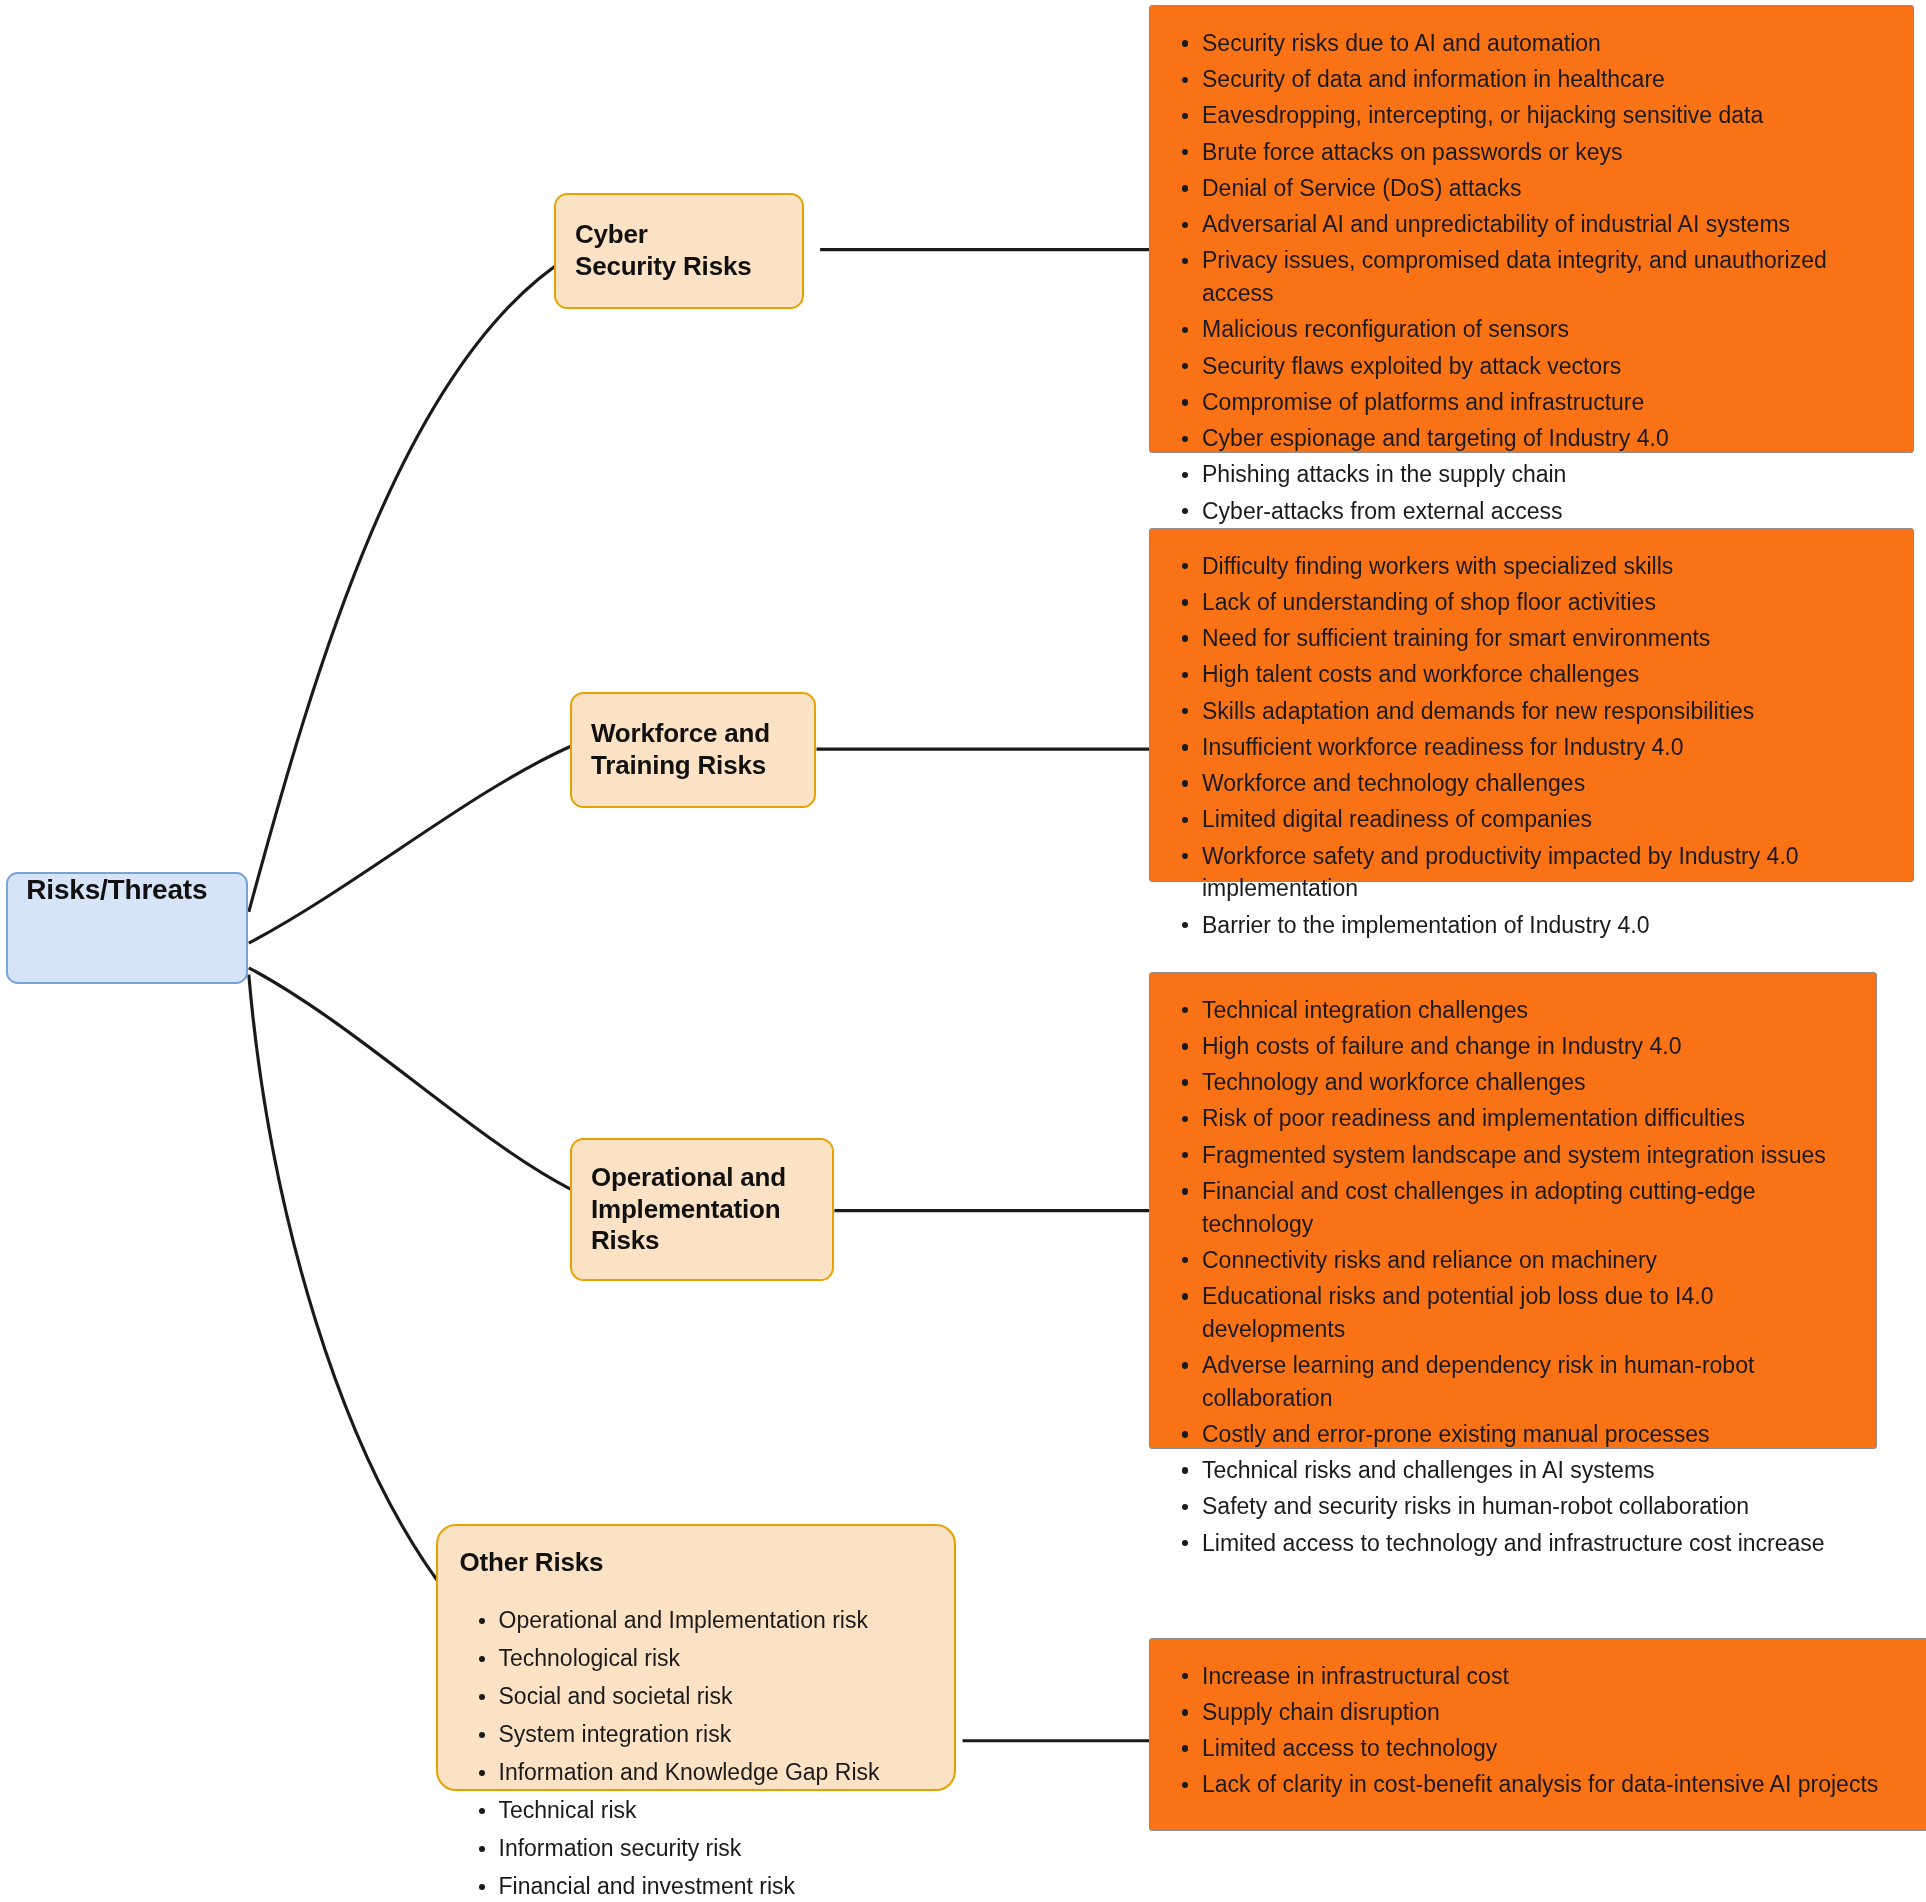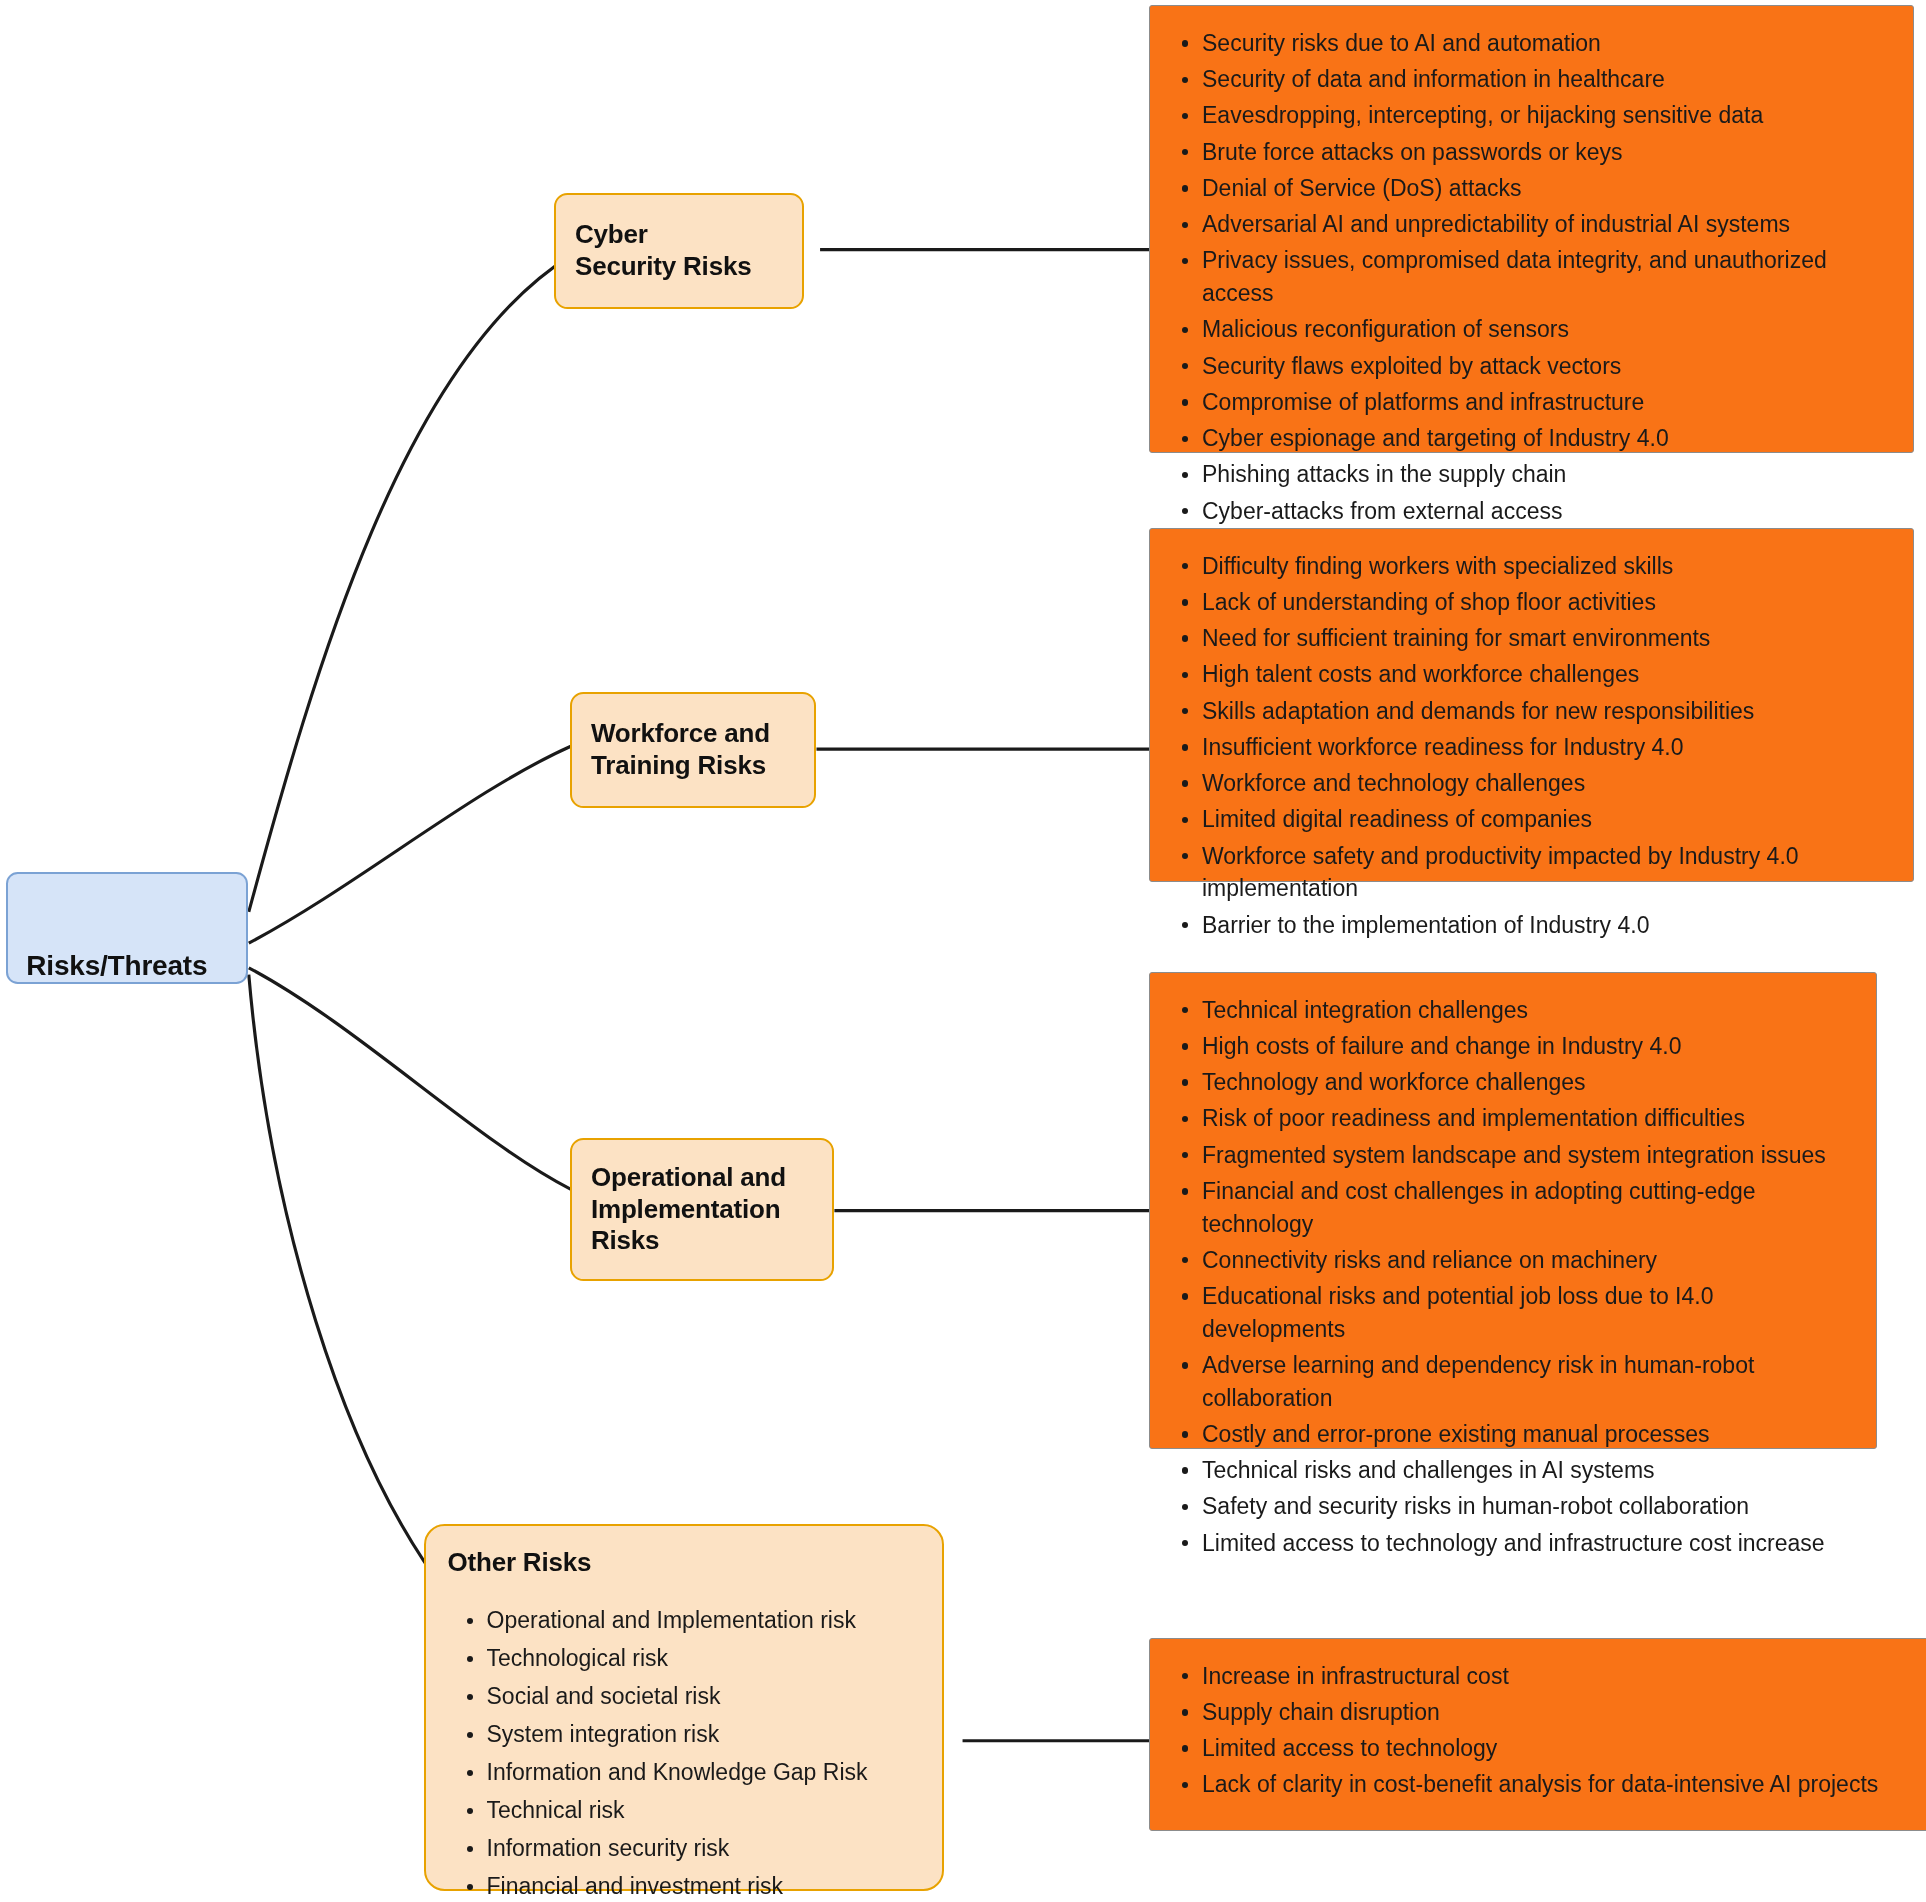--- a/index.html
+++ b/index.html
@@ -27,21 +27,21 @@
   }
   .node {
     position: absolute;
     box-sizing: border-box;
   }
   .node-root {
     background: #d6e4f8;
     border: 2.2px solid #7ba2d4;
     border-radius: 11.7px;
     display: flex;
-    align-items: flex-end;
+    align-items: flex-start;
     padding-left: 18px;
   }
   .node-root .node-label {
     font-size: 28px;
     font-weight: bold;
     color: #111111;
     letter-spacing: -0.2px;
   }
   .node-branch {
     background: #fce2c4;
@@ -206,21 +206,21 @@
       <li>Connectivity risks and reliance on machinery</li>
       <li>Educational risks and potential job loss due to I4.0 developments</li>
       <li>Adverse learning and dependency risk in human-robot collaboration</li>
       <li>Costly and error-prone existing manual processes</li>
       <li>Technical risks and challenges in AI systems</li>
       <li>Safety and security risks in human-robot collaboration</li>
       <li>Limited access to technology and infrastructure cost increase</li>
     </ul>
   </div>
 
-  <div class="node node-branch-withlist" style="left:424px; top:1524px; width:520px; height:367px;">
+  <div class="node node-branch-withlist" style="left:436px; top:1524px; width:520px; height:267px;border-radius:20px;">
     <span class="node-label">Other Risks</span>
     <ul class="bullets inner-bullets">
       <li>Operational and Implementation risk</li>
       <li>Technological risk</li>
       <li>Social and societal risk</li>
       <li>System integration risk</li>
       <li>Information and Knowledge Gap Risk</li>
       <li>Technical risk</li>
       <li>Information security risk</li>
       <li>Financial and investment risk</li>

